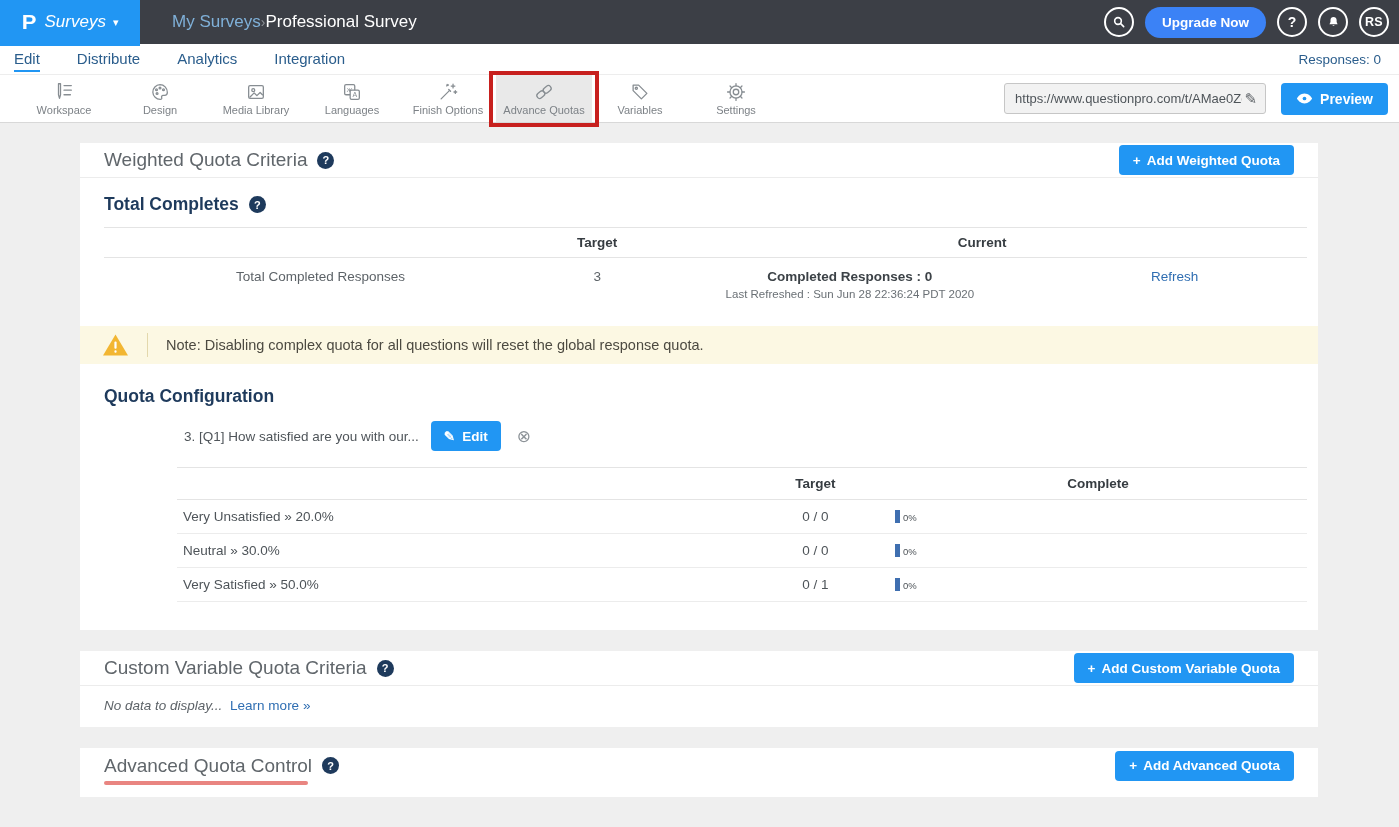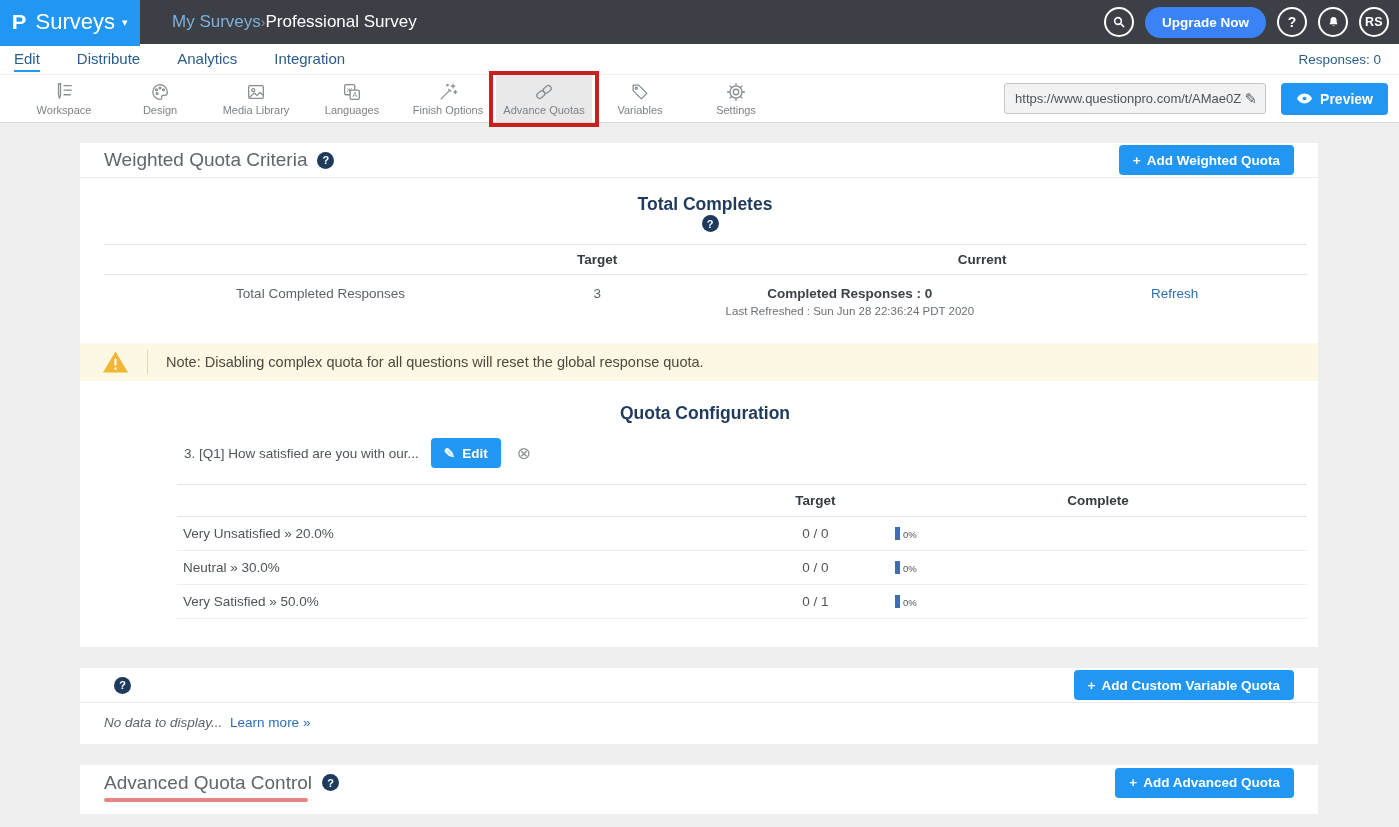--- a/index.html
+++ b/index.html
@@ -7,21 +7,21 @@
   body {
     width:1399px; height:827px; overflow:hidden;
     background:#efefef;
     font-family:"Liberation Sans", sans-serif;
     -webkit-font-smoothing:antialiased;
   }
   
   .topbar { height:44px; background:#3c3f46; display:flex; align-items:center; }
   .logo-box { width:140px; height:44px; background:#2196f3; display:flex; align-items:center; justify-content:center; gap:9px; color:#fff; cursor:pointer; }
   .logo-glyph { font-size:21px; font-weight:bold; transform:scaleX(1.05); }
-  .logo-label { font-size:22px; }
+  .logo-label { font-size:17px;font-style:italic; }
   .logo-caret { font-size:11px; margin-left:-2px; }
   .crumb { margin-left:32px; font-size:17px; display:flex; align-items:center; gap:0; }
   .crumb-parent { color:#7fb0d8; cursor:pointer; }
   .crumb-sep { color:#8d9298; font-size:14px; }
   .crumb-current { color:#fff; }
   .topbar-right { margin-left:auto; display:flex; align-items:center; gap:11px; padding-right:10px; }
   .circle-btn { width:30px; height:30px; border:2px solid #fff; border-radius:50%; display:flex; align-items:center; justify-content:center; color:#fff; font-weight:bold; font-size:14px; cursor:pointer; }
   .circle-btn.initials { font-size:12.5px; letter-spacing:.3px; }
   .upgrade-btn { background:#3b82f6; color:#fff; border:none; border-radius:16px; height:31px; padding:0 17px; font-size:13.5px; font-weight:bold; font-family:inherit; cursor:pointer; }
   
@@ -43,21 +43,21 @@
   .preview-btn { background:#2196f3; border:none; border-radius:4px; color:#fff; height:32px; padding:0 15px; font-size:14px; font-weight:bold; font-family:inherit; display:flex; align-items:center; gap:7px; cursor:pointer; }
   
   .page { padding:20px 81px 0 80px; }
   .card { background:#fff; width:1238px; margin-bottom:21px; }
   .card-header { display:flex; align-items:center; height:35px; padding:0 24px; border-bottom:1px solid #ececec; }
   .card-title { font-size:19px; color:#60666b; position:relative; }
   .red-underline { position:absolute; left:0; bottom:-8px; width:204px; height:4px; background:#e98581; border-radius:2px; }
   .help { width:17px; height:17px; border-radius:50%; background:#1e3a5c; color:#fff; font-size:11px; font-weight:bold; display:inline-flex; align-items:center; justify-content:center; margin-left:10px; cursor:pointer; flex:none; }
   .add-btn { margin-left:auto; background:#2196f3; border:none; border-radius:4px; color:#fff; height:30px; padding:0 14px; font-size:13.5px; font-weight:bold; font-family:inherit; display:flex; align-items:center; gap:6px; cursor:pointer; }
   .section { padding:16px 12px 0; }
-  .section-title { font-size:17.5px; font-weight:bold; color:#1e3a5c; margin:0 0 0 12px; display:flex; align-items:center;flex-direction:column; }
+  .section-title { font-size:17.5px; font-weight:bold; color:#1e3a5c; margin:0 0 0 12px; display:flex; align-items:center; }
   
   table { border-collapse:collapse; }
   .tc-table { width:1203px; margin:12px 12px 0; }
   .tc-table th { border-top:1px solid #e4e4e4; border-bottom:1px solid #e4e4e4; padding:7px 6px; font-size:13.5px; color:#363c41; font-weight:bold; text-align:center; }
   .tc-table td { padding:11px 6px 13px; font-size:13.5px; color:#5d6368; text-align:center; vertical-align:top; }
   .tc-bold { font-weight:bold; color:#3c4247; }
   .tc-sub { font-size:11.5px; color:#6a7075; margin-top:4px; }
   .link { color:#2f6eb2; cursor:pointer; text-decoration:none; }
   
   .note { margin-top:13px; height:38px; background:#fcf8e3; display:flex; align-items:center; }
@@ -328,20 +328,21 @@
             <td class="pct-cell"><span class="pct-bar"></span><span class="pct-text">0%</span></td>
           </tr>
         </tbody>
       </table>
     </div>
     <div class="card-pad-bottom"></div>
   </div>
 
   <div class="card">
     <div class="card-header">
+      <span class="card-title">Custom Variable Quota Criteria</span>
       <span class="help">?</span>
       <button class="add-btn">
         <span>+</span>
         <span>Add Custom Variable Quota</span>
       </button>
     </div>
     <div class="empty-row">
       <span class="empty-text">No data to display...</span>
       <span class="link learn-more">Learn more »</span>
     </div>

